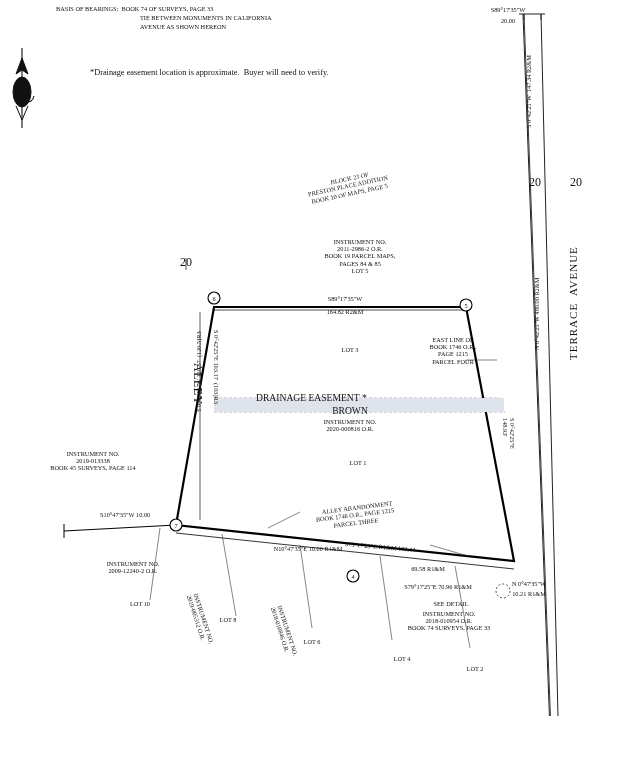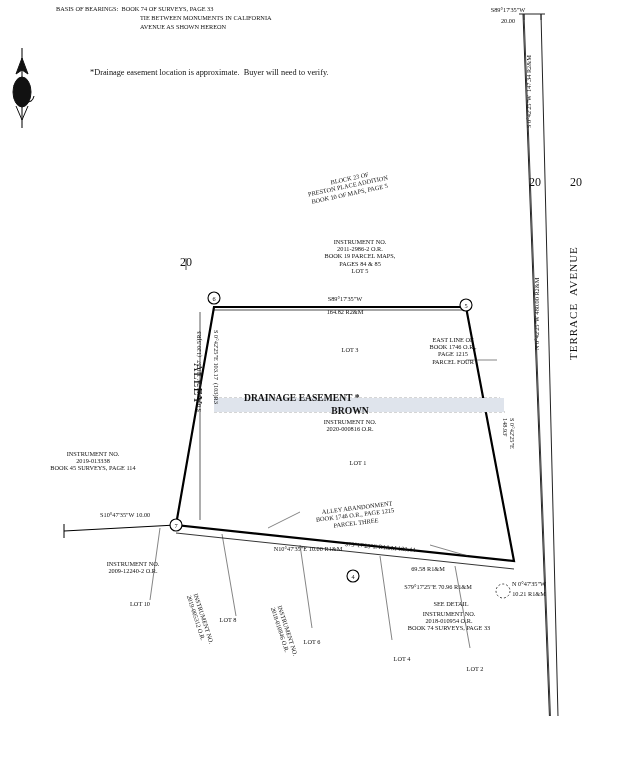--- a/index.html
+++ b/index.html
@@ -23,21 +23,21 @@
     font-family: "Liberation Serif", serif;
     color: #121212;
   }
   .c { text-align: center; }
   .l { text-align: left; }
   .sz6 { font-size: 6.3px; }
   .sz7 { font-size: 12px; }
   .sz8 { font-size: 8.3px; }
   .sz9 { font-size: 9.6px; }
   .sz11 { font-size: 11px; }
-  .bold { font-weight: bold; }
+  .bold { font-weight: normal; }
   svg.overlay {
     position: absolute;
     left: 0; top: 0;
     width: 641px;
     height: 768px;
   }
   .band {
     position: absolute;
     background: #dfe4ec;
   }
@@ -132,21 +132,21 @@
   <div class="txt sz6 c" style="left:300px; top:308px; width:90px;">164.82 R2&amp;M</div>
 
   <div class="txt sz6 c" style="left:398px; top:336px; width:110px;">EAST LINE OF
 BOOK 1746 O.R.,
 PAGE 1215
 PARCEL FOUR</div>
 
   <div class="txt sz6 c" style="left:330px; top:346px; width:40px;">LOT 3</div>
   <div class="txt sz6 c" style="left:338px; top:459px; width:40px;">LOT 1</div>
 
-  <div class="txt sz9 l" style="left:244px; top:392px;font-weight:bold;">DRAINAGE EASEMENT *</div>
+  <div class="txt sz9 l" style="left:256px; top:392px;">DRAINAGE EASEMENT *</div>
   <div class="txt sz9 c bold" style="left:310px; top:405px; width:80px;">BROWN</div>
   <div class="txt sz6 c" style="left:310px; top:418px; width:80px;">INSTRUMENT NO.
 2020-000816 O.R.</div>
 
   <div class="txt sz7 rot90" style="left:190px; top:363px; letter-spacing:0.5px;">ALLEY</div>
 
   <div class="txt sz6 rot90" style="left:213px; top:330px;">S 0°42'25"E 103.17  (103)R3</div>
   <div class="txt sz6 rot90" style="left:202px; top:412px; transform: rotate(180deg); transform-origin: left top;">S 0°42'25"W 120.57  (120.5)R3</div>
 
   <div class="txt sz6 rot90" style="left:532px; top:128px; transform: rotate(180deg); transform-origin: left top;">S 0°42'25"W  147.34 R2&amp;M</div>

